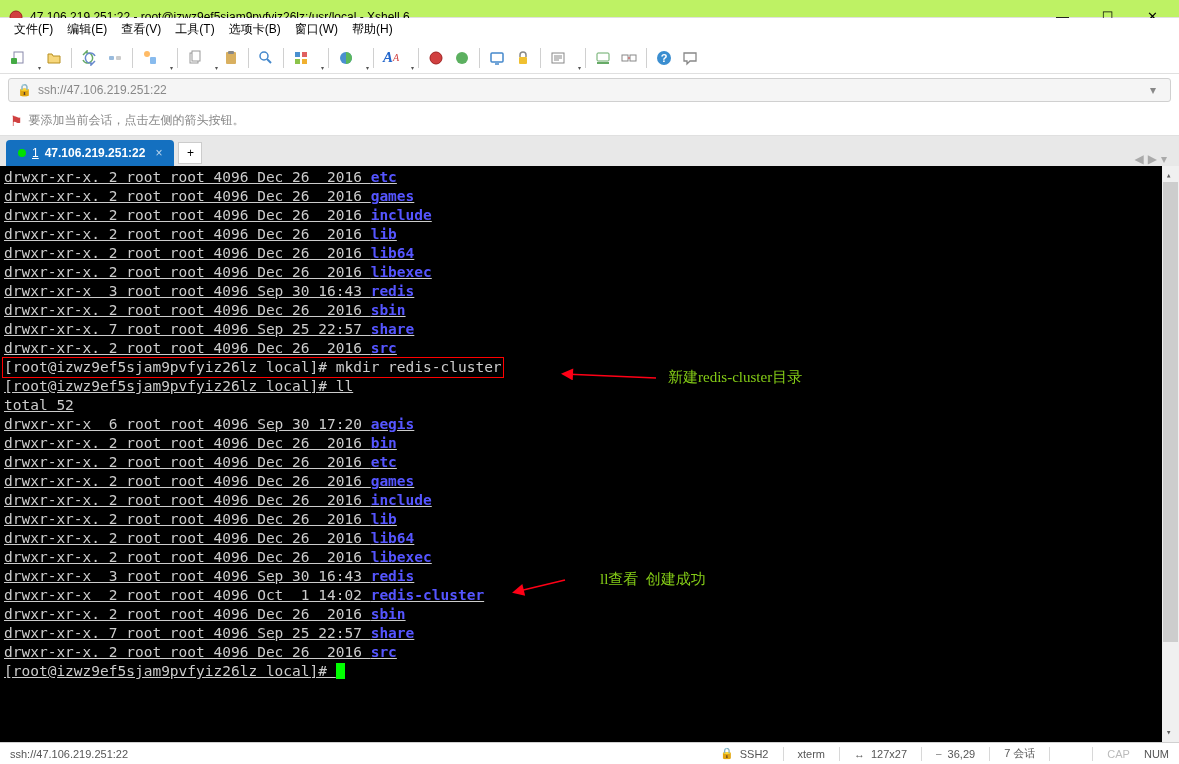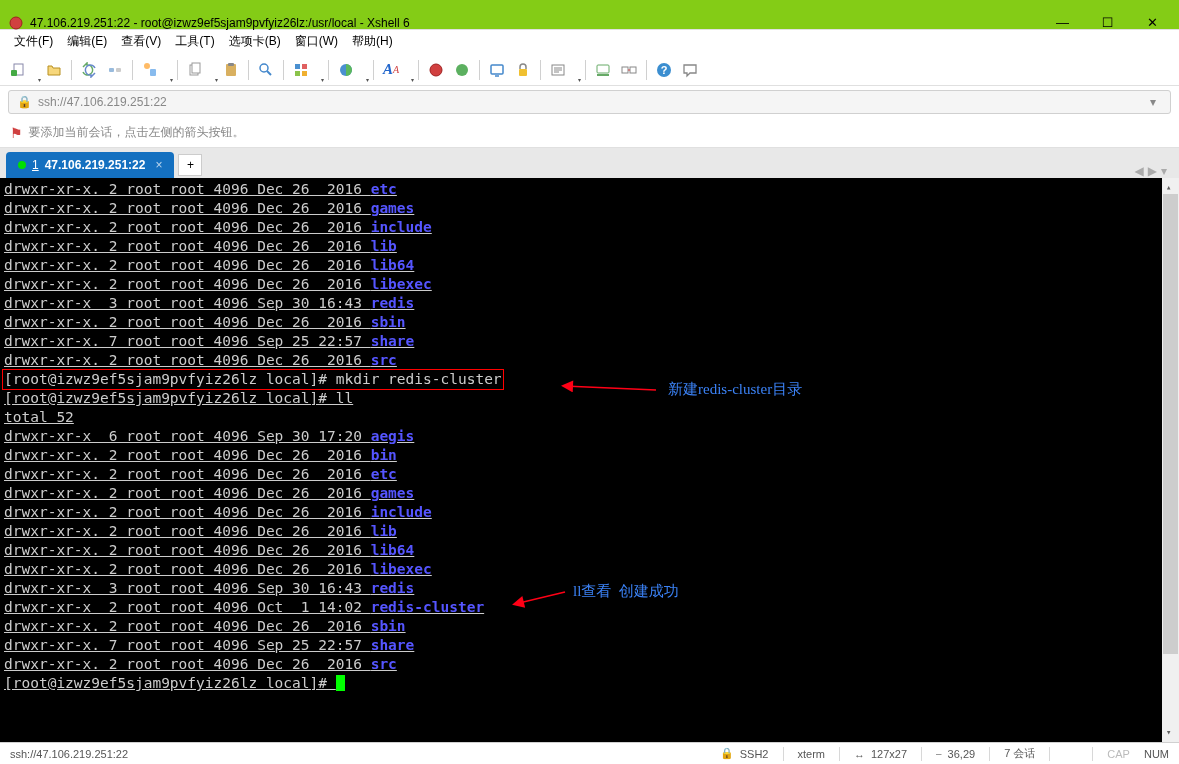--- a/index.html
+++ b/index.html
@@ -1,19 +1,19 @@
 <!DOCTYPE html>
 <html><head>
 <meta charset="utf-8">
 <style>
   * { box-sizing: border-box; margin: 0; padding: 0; }
   body { font-family: "Microsoft YaHei", "Segoe UI", Tahoma, sans-serif; font-size: 12px; background: #f0f0f0; width: 1179px; height: 764px; overflow: hidden; display: flex; flex-direction: column; }
   
   
-  .title-bar { height: 30px; background: #84cc16; display: flex; align-items: center; padding: 16px 4px 0 8px; border-bottom: 1px solid #e0e0e0; }
+  .title-bar { height: 18px; background: #bef264; display: flex; align-items: center; padding: 16px 4px 0 8px; border-bottom: 1px solid #e0e0e0; }
   .title-bar .icon { width: 16px; height: 16px; margin-right: 6px; }
   .title-bar .title { flex: 1; font-size: 12px; color: #000; }
   .win-btns { display: flex; }
   .win-btns div { width: 45px; height: 29px; display: flex; align-items: center; justify-content: center; font-size: 13px; cursor: pointer; }
   
   
   .menu-bar { height: 24px; display: flex; align-items: flex-start; padding: 0 8px; background: #fff; gap: 2px; }
   .menu-bar .item { padding: 3px 6px; cursor: pointer; }
   
   
@@ -47,21 +47,21 @@
   
   .terminal { flex: 1; background: #000; color: #ccc; font-family: "Consolas","新宋体","NSimSun",monospace; font-size: 14.5px; line-height: 19px; padding: 2px 0 0 4px; white-space: pre; overflow: hidden; position: relative; text-decoration: underline; }
   .term-scroll { position: absolute; right: 0; top: 0; width: 17px; height: 100%; background: #f0f0f0; }
   .term-scroll::before { content: "▴"; position: absolute; top: 0; left: 4px; font-size: 9px; color: #606060; }
   .term-scroll::after { content: "▾"; position: absolute; bottom: 0; left: 4px; font-size: 9px; color: #606060; }
   .term-thumb { position: absolute; top: 16px; width: 15px; left: 1px; height: 460px; background: #cdcdcd; }
   .f-blue { color: #5555ff; font-weight: bold; }
   .cursor { display: inline-block; width: 9px; height: 16px; background: #00ff00; vertical-align: text-bottom; }
   .red-box { border: 1px solid #ff0000; display: inline-block; padding: 0 1px; margin: -1px -2px; }
   
-  .anno { position: absolute; color: #3b82f6; font-family: "SimSun","宋体",serif; font-size: 15px; }
+  .anno { position: absolute; color: #84cc16; font-family: "SimSun","宋体",serif; font-size: 15px; }
   .arrow-svg { position: absolute; }
   
   
   .status-bar { height: 22px; background: #fff; border-top: 1px solid #d0d0d0; display: flex; align-items: center; padding: 0 10px; font-size: 11px; color: #555; gap: 14px; }
   .status-bar .left { flex: 1; }
   .status-sep { width: 1px; height: 14px; background: #d8d8d8; }
   .lock2 { color: #e0a000; }
   .status-r { display: flex; align-items: center; gap: 6px; }
 </style>
 </head>
@@ -293,21 +293,21 @@
         </marker>
       </defs>
       <line x1="12" y1="18" x2="104" y2="22" stroke="#ff0016" stroke-width="1.5" marker-start="url(#ah1)"></line>
     </svg><span class="anno" style="left:668px; top:202px;">新建redis-cluster目录</span><svg class="arrow-svg" style="left:505px;top:408px;" width="70" height="24">
       <defs>
         <marker id="ah2" markerWidth="10" markerHeight="8" refX="2" refY="4" orient="auto">
           <path d="M8 0 L0 4 L8 8 z" fill="#ff0016"></path>
         </marker>
       </defs>
       <line x1="10" y1="18" x2="60" y2="6" stroke="#ff0016" stroke-width="1.5" marker-start="url(#ah2)"></line>
-    </svg><span class="anno" style="left:573px; top:404px;">ll查看  创建成功</span><div class="term-scroll"><div class="term-thumb"></div></div></div>
+    </svg><span class="anno" style="left:600px; top:404px;">ll查看  创建成功</span><div class="term-scroll"><div class="term-thumb"></div></div></div>
 
 <div class="status-bar">
   <span class="left">ssh://47.106.219.251:22</span>
   <span class="status-r">
       <span class="lock2">🔒</span>
       <span>SSH2</span>
     </span>
   <span class="status-sep"></span>
   <span>xterm</span>
   <span class="status-sep"></span>

